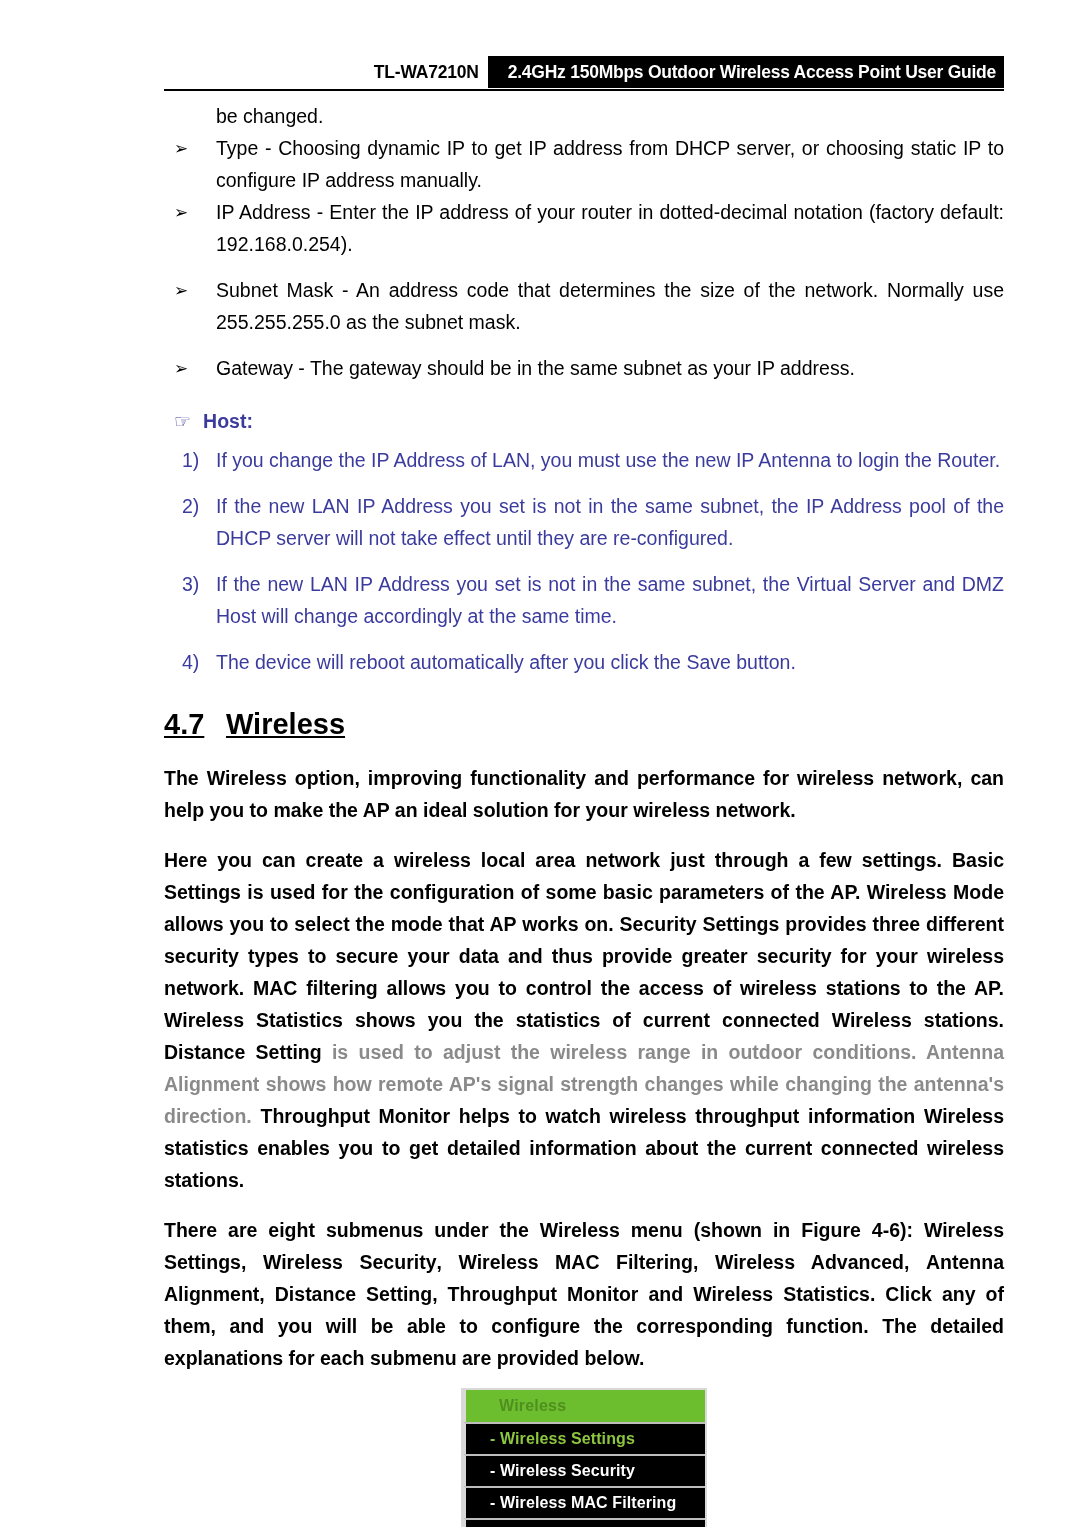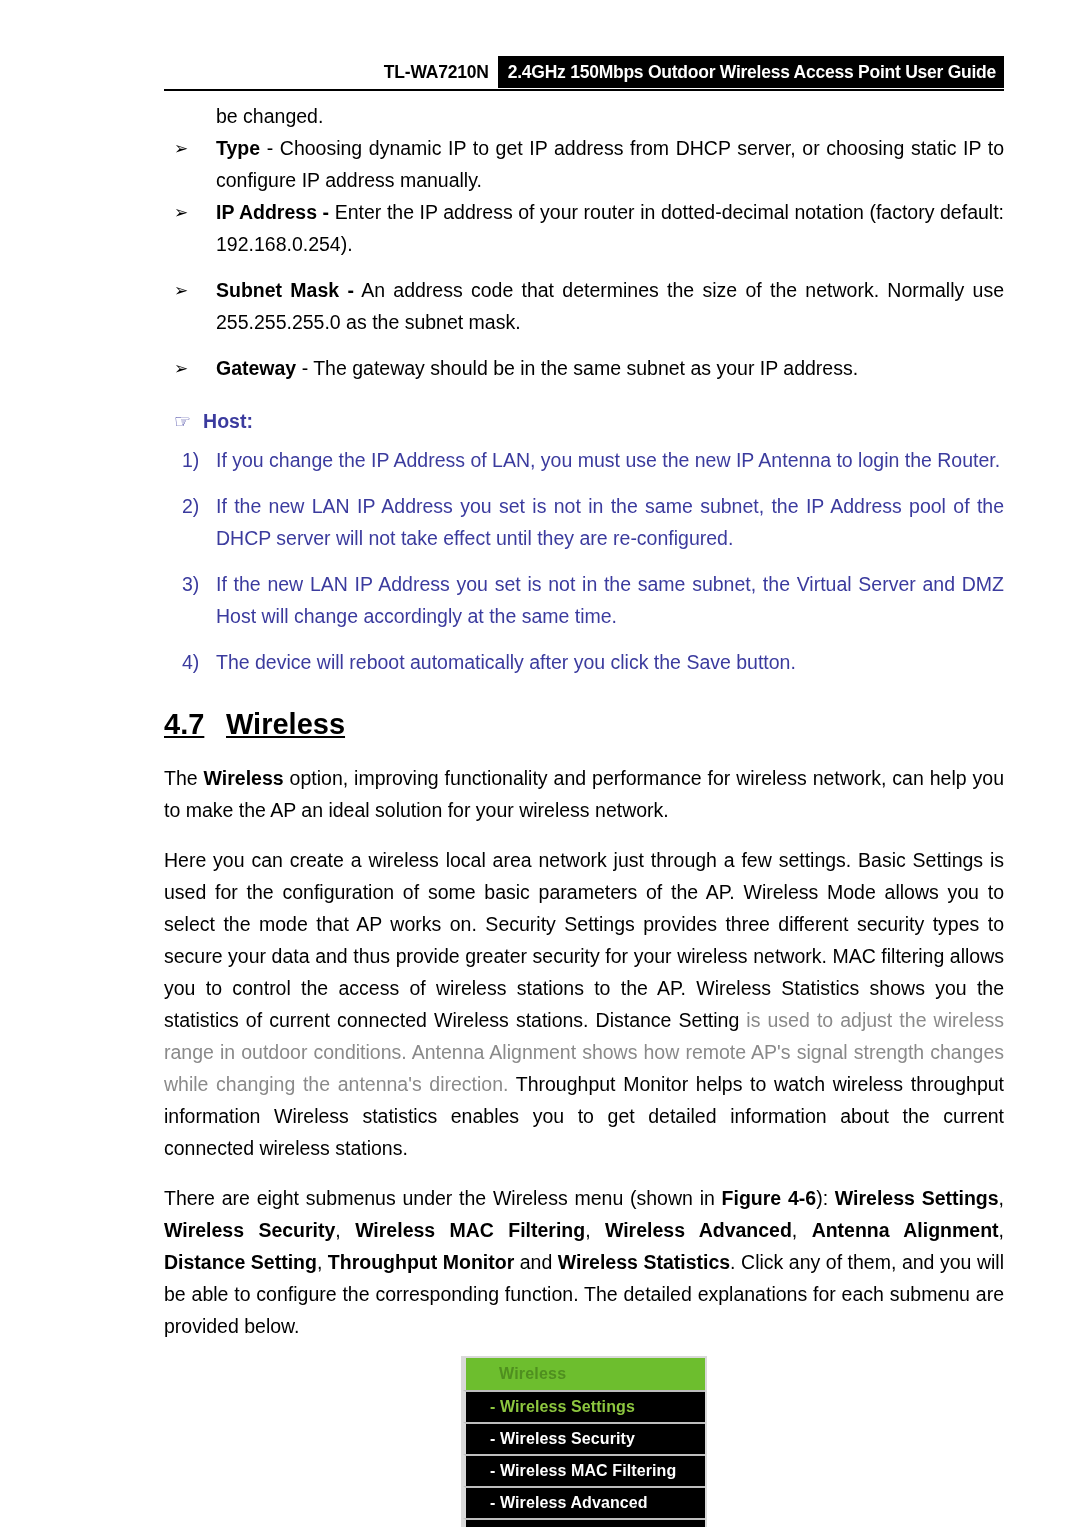--- a/index.html
+++ b/index.html
@@ -48,21 +48,21 @@
     letter-spacing: -0.2px;
     color: #000;
     padding-right: 9px;
     white-space: nowrap;
   }
   .header-title-box {
     background: #000000;
     color: #ffffff;
     display: flex;
     align-items: center;
-    padding: 0 8px 0 10px;
+    padding: 0 8px 0 20px;
     font-size: 17.5px;
     font-weight: bold;
     letter-spacing: -0.25px;
     white-space: nowrap;
   }
   .header-rule {
     position: absolute;
     left: 120px;
     top: 89px;
     width: 840px;
@@ -77,20 +77,21 @@
     top: 100px;
     width: 840px;
   }
 
   p.para {
     margin: 0;
     font-size: 19.5px;
     line-height: 32px;
     text-align: justify;
     color: #000;
+    font-weight: bold;
   }
 
   .plain-line {
     font-size: 19.5px;
     line-height: 32px;
     margin: 0;
     padding-left: 52px;
   }
 
   
@@ -104,21 +105,21 @@
   }
   .bullet-item .marker {
     position: absolute;
     left: 10px;
     top: 0px;
     font-size: 17px;
     line-height: 32px;
     color: #000;
     font-family: "DejaVu Sans", sans-serif;
   }
-  .bullet-item b { font-weight: bold; }
+  .bullet-item b { font-weight: normal; }
 
   .gap-8 { height: 8px; }
   .gap-14 { height: 14px; }
   .gap-18 { height: 18px; }
   .gap-22 { height: 22px; }
   .gap-26 { height: 26px; }
 
   
   .note-block { color: #3b3b9e; }
   .note-head {

